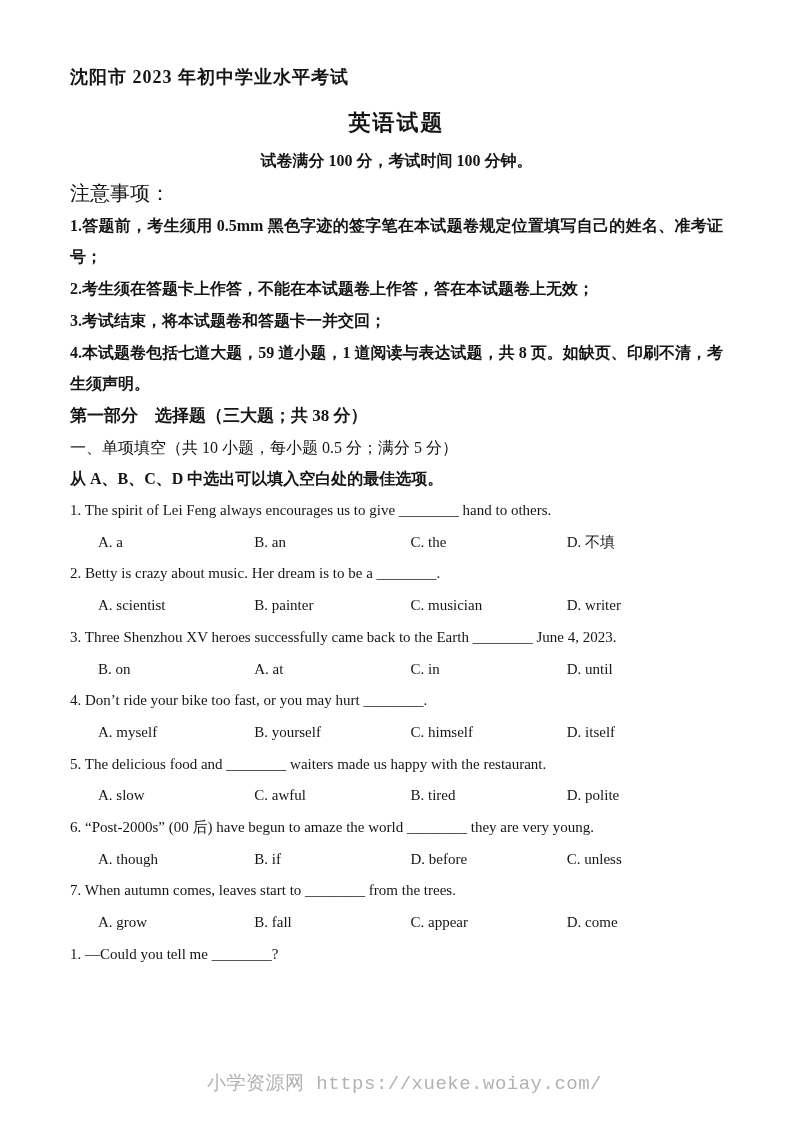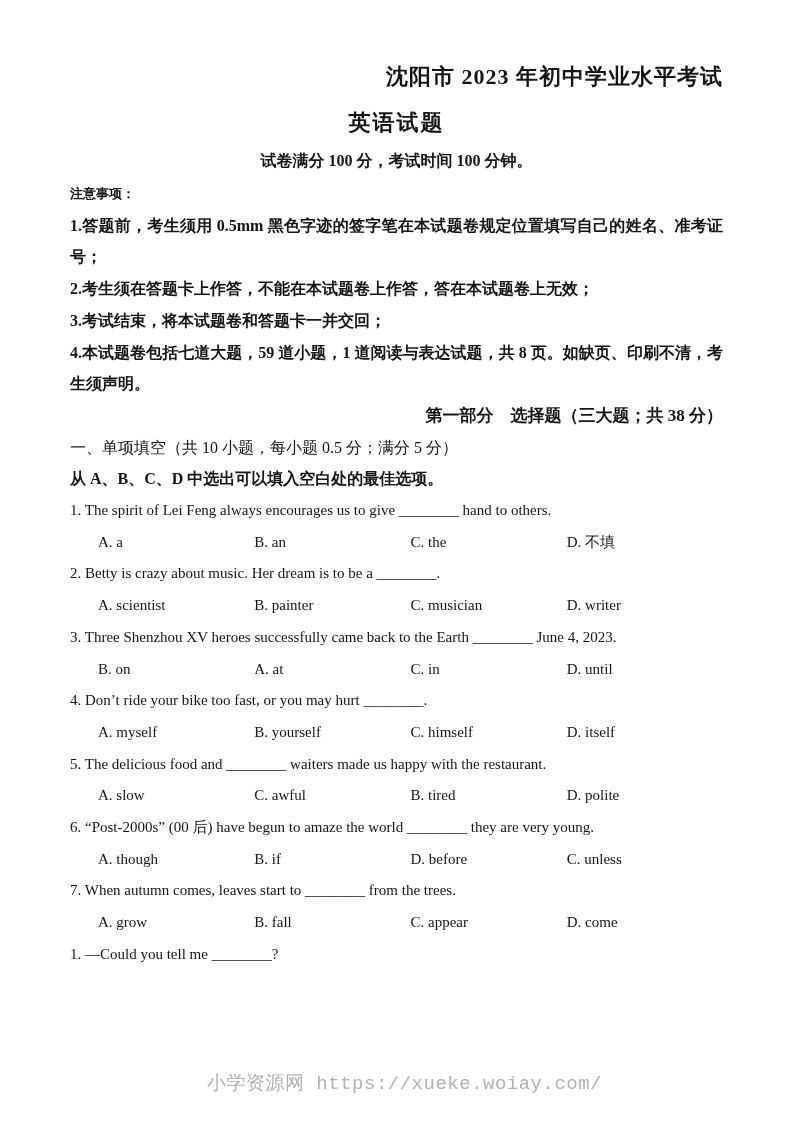--- a/index.html
+++ b/index.html
@@ -12,59 +12,59 @@
     width: 793px;
     height: 1122px;
     box-sizing: border-box;
     padding: 62px 70px 0 70px;
     background: #ffffff;
     color: #151515;
     font-family: "Liberation Serif", "DejaVu Serif", serif;
     overflow: hidden;
   }
   .title {
-    font-size: 22px;
-    font-weight: 700;
-    text-align: right;
+    font-size: 18px;
+    font-weight: 700;
+    text-align: left;
     line-height: 30px;
     margin: 0 0 16px 0;
     letter-spacing: 1px;
   }
   .subtitle {
     font-size: 22px;
     font-weight: 700;
     text-align: center;
     line-height: 30px;
     margin: 0 0 8px 0;
     letter-spacing: 2px;
   }
   .exam-info {
     font-size: 16px;
     font-weight: 700;
     text-align: center;
     line-height: 30px;
     margin: 0 0 2px 0;
   }
   .notes-heading {
-    font-size: 13px;
-    font-weight: 700;
+    font-size: 20px;
+    font-weight: 400;
     line-height: 31.7px;
     margin: 0;
   }
   .note {
     font-size: 16px;
     font-weight: 700;
     line-height: 31.7px;
     margin: 0;
     text-align: justify;
   }
   .section-heading {
     font-size: 17px;
     font-weight: 700;
-    text-align: right;
+    text-align: left;
     line-height: 31.7px;
     margin: 0;
   }
   .part-heading {
     font-size: 16px;
     font-weight: 400;
     line-height: 31.7px;
     margin: 0;
   }
   .instruction {

